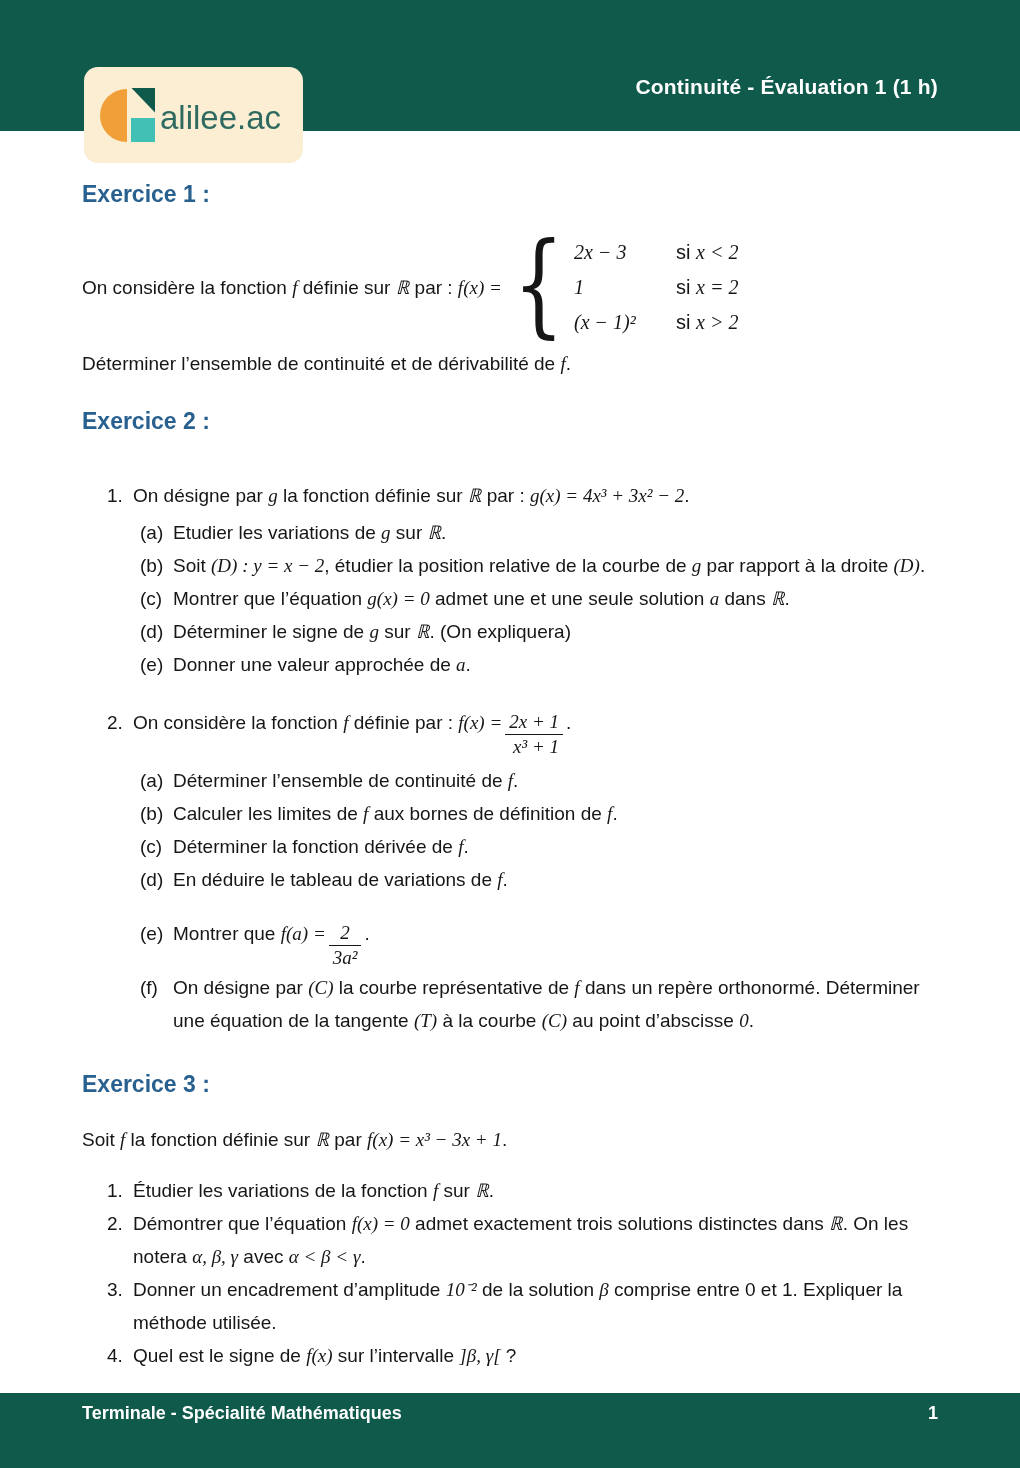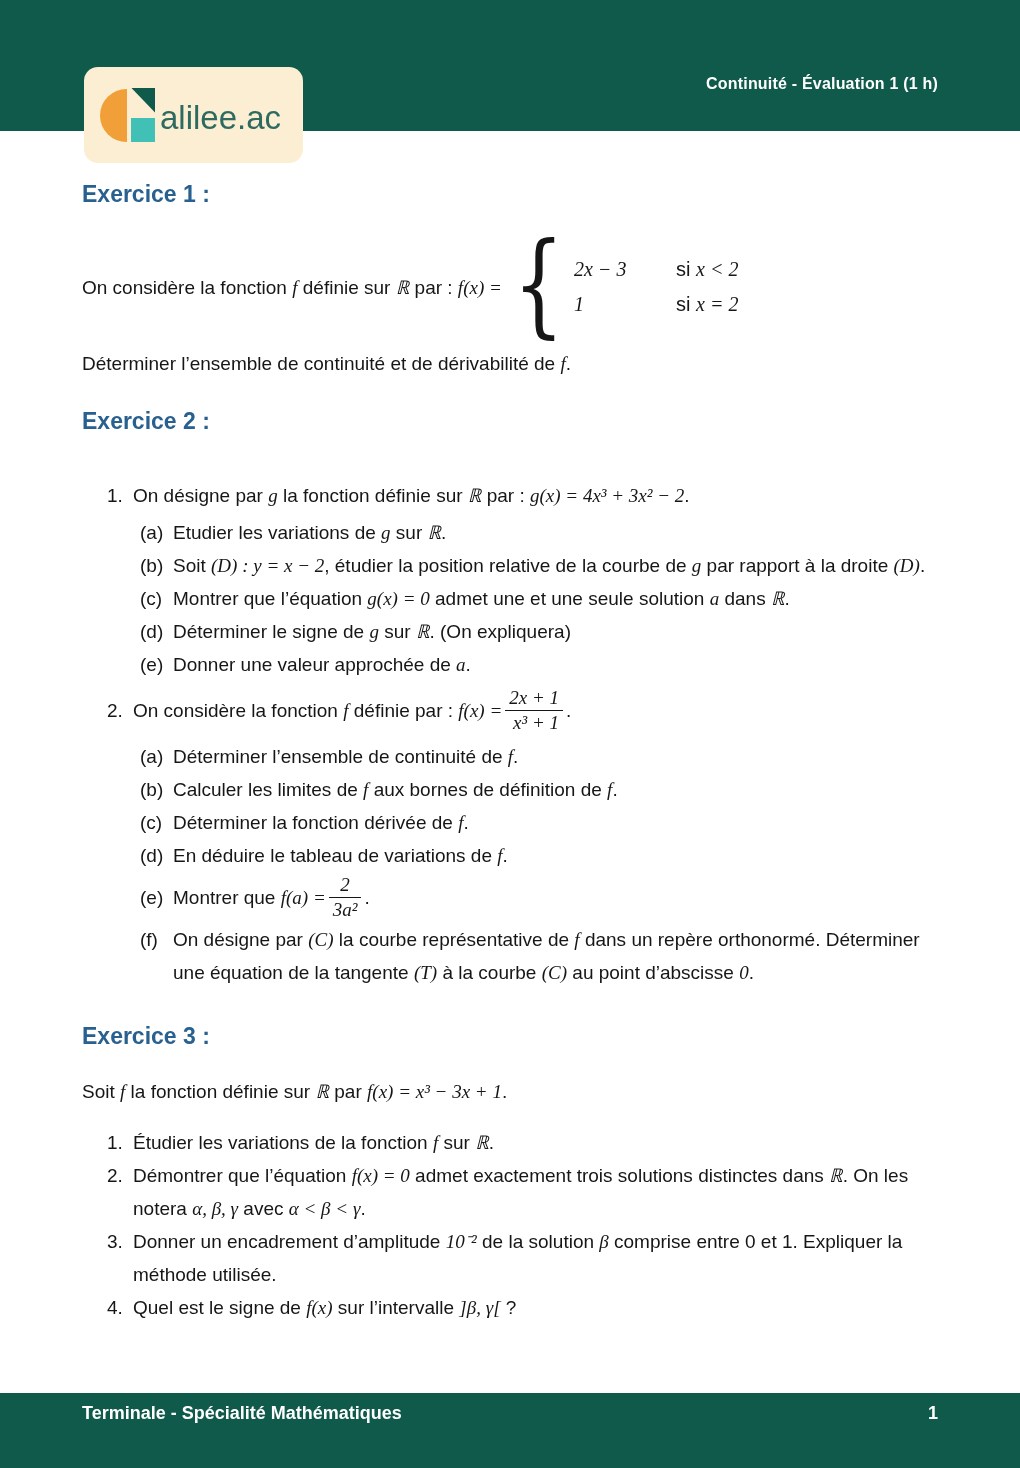--- a/index.html
+++ b/index.html
@@ -18,21 +18,21 @@
     display:flex; align-items:center; padding-left:16px;
   }
   .logo-g { position:relative; width:58px; height:55px; flex:0 0 auto; }
   .g-semi { position:absolute; left:0; top:1px; width:27px; height:53px;
     background:var(--logo-orange,#f1a039); border-radius:27px 0 0 27px / 27px 0 0 27px; }
   .g-tri { position:absolute; left:31px; top:0; width:24px; height:25px;
     background:var(--header-green,#0f5a4b); clip-path:polygon(0 0,100% 0,100% 100%); }
   .g-sq { position:absolute; left:31px; top:30px; width:24px; height:24px;
     background:var(--logo-teal,#41c1b6); }
   .logo-text { font-size:33px; color:var(--logo-text,#2e6a5f); margin-left:2px; transform:translateY(3px); }
-  .doc-title { position:absolute; right:82px; top:75px; color:#ffffff; font-size:16px; font-weight:700; letter-spacing:.2px; }
+  .doc-title { position:absolute; right:82px; top:75px; color:#ffffff; font-size:21px; font-weight:700; letter-spacing:.2px; }
 
   
   .content { padding:0 82px; }
   .ex-heading { font-size:23px; font-weight:700; color:var(--heading-blue,#28608f); }
   .mt-ex1 { margin-top:50px; }
   .mt-ex2 { margin-top:32px; }
   .mt-ex3 { margin-top:34px; }
   .line { margin-top:10px; line-height:24px; }
   .mt-intro3 { margin-top:30px; }
 
@@ -52,21 +52,21 @@
   .itext { flex:1; }
   .sublist { margin-top:4px; }
   .sub { display:flex; line-height:33px; }
   .slabel { margin-left:58px; width:33px; flex:0 0 auto; }
   .stext { flex:1; }
   .center { align-items:center; }
   .eqrow { display:flex; align-items:center; flex-wrap:wrap; }
 
   
   .frac { display:inline-flex; flex-direction:column; text-align:center; margin:1px 3px; vertical-align:middle; }
-  .fnum { display:block; line-height:24px; padding:0 4px; }
+  .fnum { display:block; line-height:24px; padding:0 4px;margin-top:24px; }
   .fden { display:block; line-height:24px; padding:0 4px; border-top:1.6px solid #161616;text-align:right; }
 
   
   .botbar {
     position:absolute; left:0; right:0; bottom:0; height:75px;
     background:var(--header-green,#0f5a4b); color:#ffffff;
     display:flex; justify-content:space-between; align-items:flex-start;
     padding:10px 82px 0; font-size:18px; font-weight:700;
   }
 </style>
@@ -97,20 +97,24 @@
         <span class="brace">{</span>
         <div class="case-rows">
           <div class="case-row">
             <span class="expr math">2x − 3</span>
             <span class="cond">si <span class="math">x &lt; 2</span></span>
           </div>
           <div class="case-row">
             <span class="expr math">1</span>
             <span class="cond">si <span class="math">x = 2</span></span>
           </div>
+          <div class="case-row">
+            <span class="expr math">(x − 1)²</span>
+            <span class="cond">si <span class="math">x &gt; 2</span></span>
+          </div>
         </div>
       </div>
     </div>
 
     <p class="line">Déterminer l’ensemble de continuité et de dérivabilité de <span class="math">f</span>.</p>
 
     <h2 class="ex-heading mt-ex2">Exercice 2 :</h2>
 
     <div class="main-list">
 

